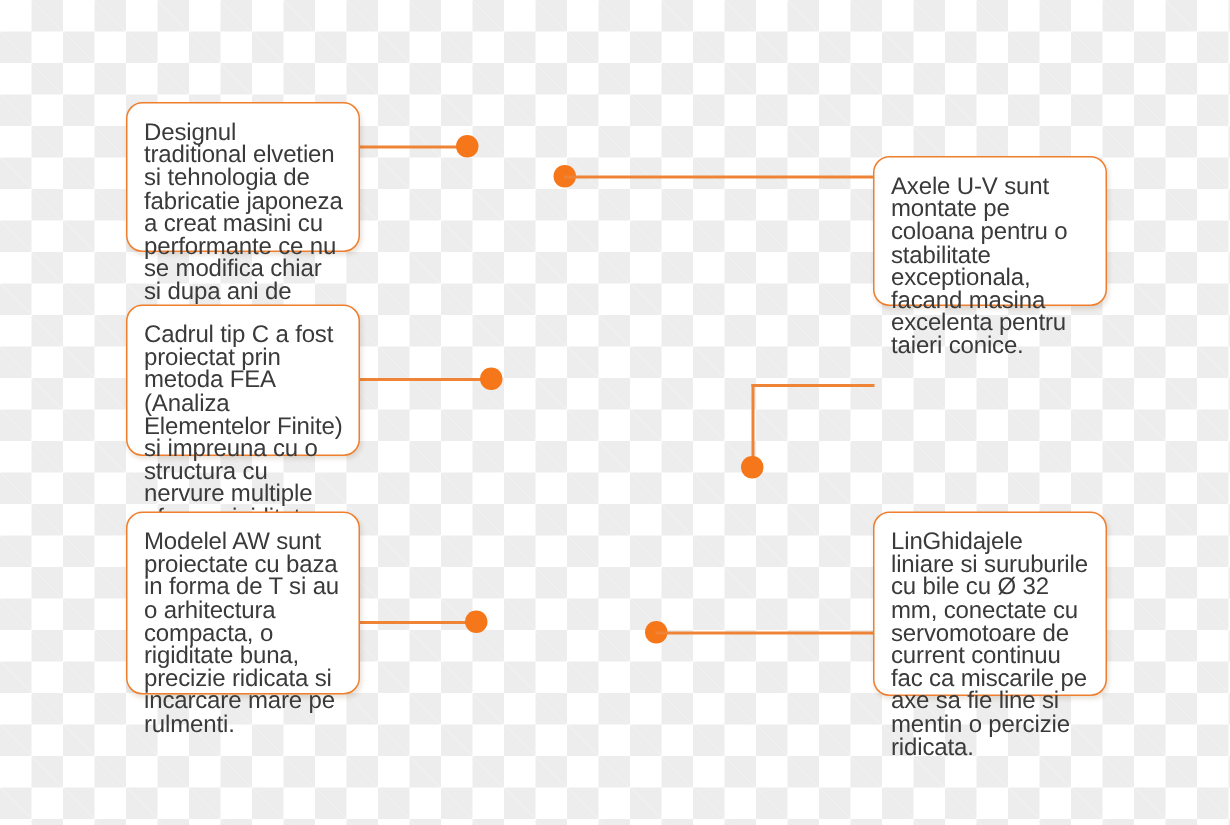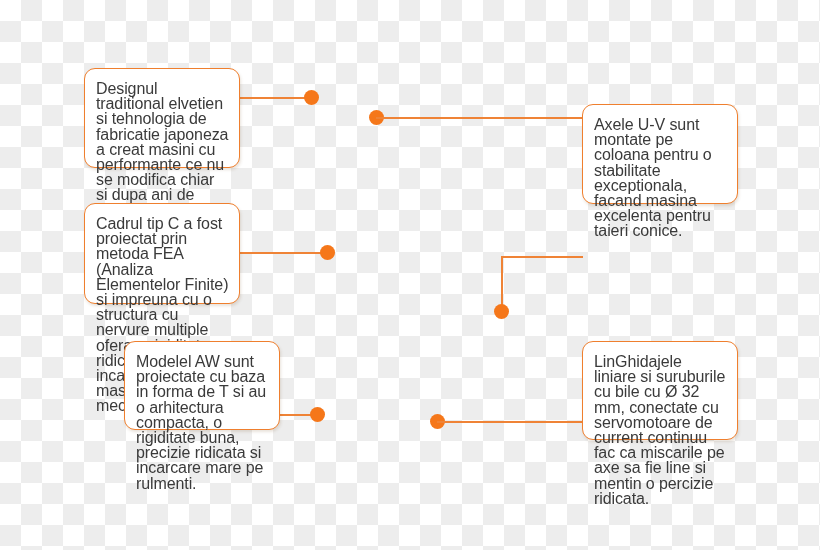--- a/index.html
+++ b/index.html
@@ -48,22 +48,22 @@
     color: #3a3a3a;
     letter-spacing: -0.1px;
     white-space: pre-line;
   }
 
   
   #box-1 { left: 84px;  top: 68px;  width: 156px; height: 100px; }
   #box-2 { left: 582px; top: 68px;  width: 156px; height: 100px; margin-top: 36px; }
   #box-3 { left: 84px;  top: 203px; width: 156px; height: 101px; }
   #box-4 { left: 582px; top: 203px; width: 156px; height: 101px; }
-  #box-5 { left: 84px;  top: 341px; width: 156px; height: 89px; margin-left: 40px; }
-  #box-6 { left: 582px; top: 341px; width: 156px; height: 99px; }
+  #box-5 { left: 84px;  top: 341px; width: 156px; height: 122px; }
+  #box-6 { left: 582px; top: 341px; width: 156px; height: 123px; }
 
   
   .conn-h {
     position: absolute;
     height: 1.5px;
     background: #ef8336;
   }
   .conn-v {
     position: absolute;
     width: 1.5px;

